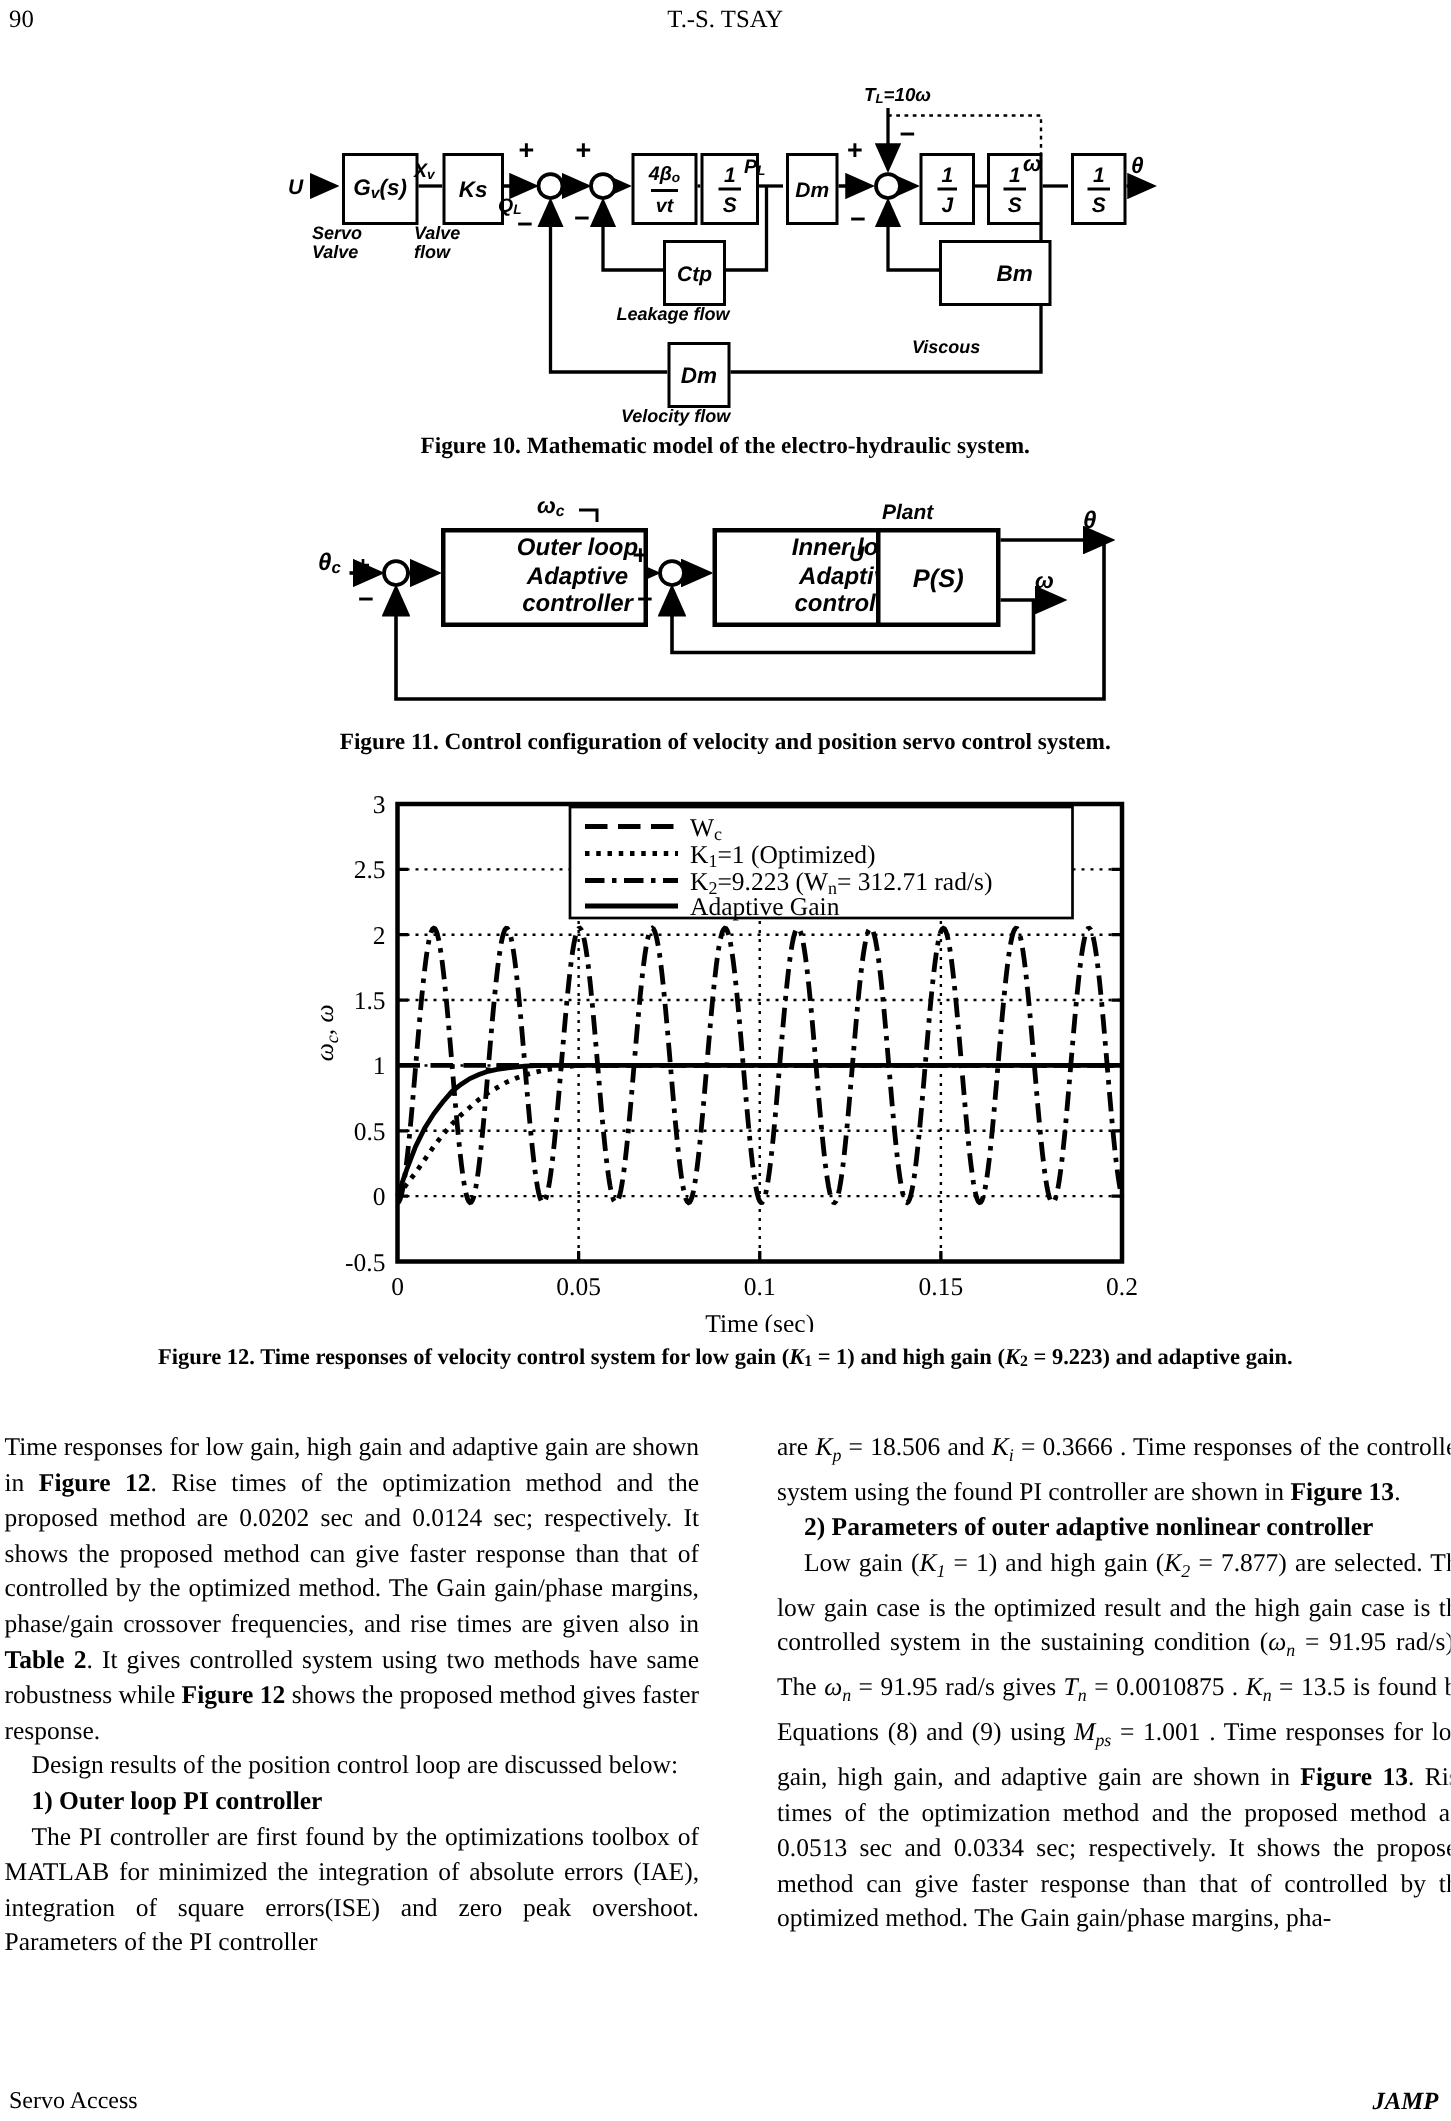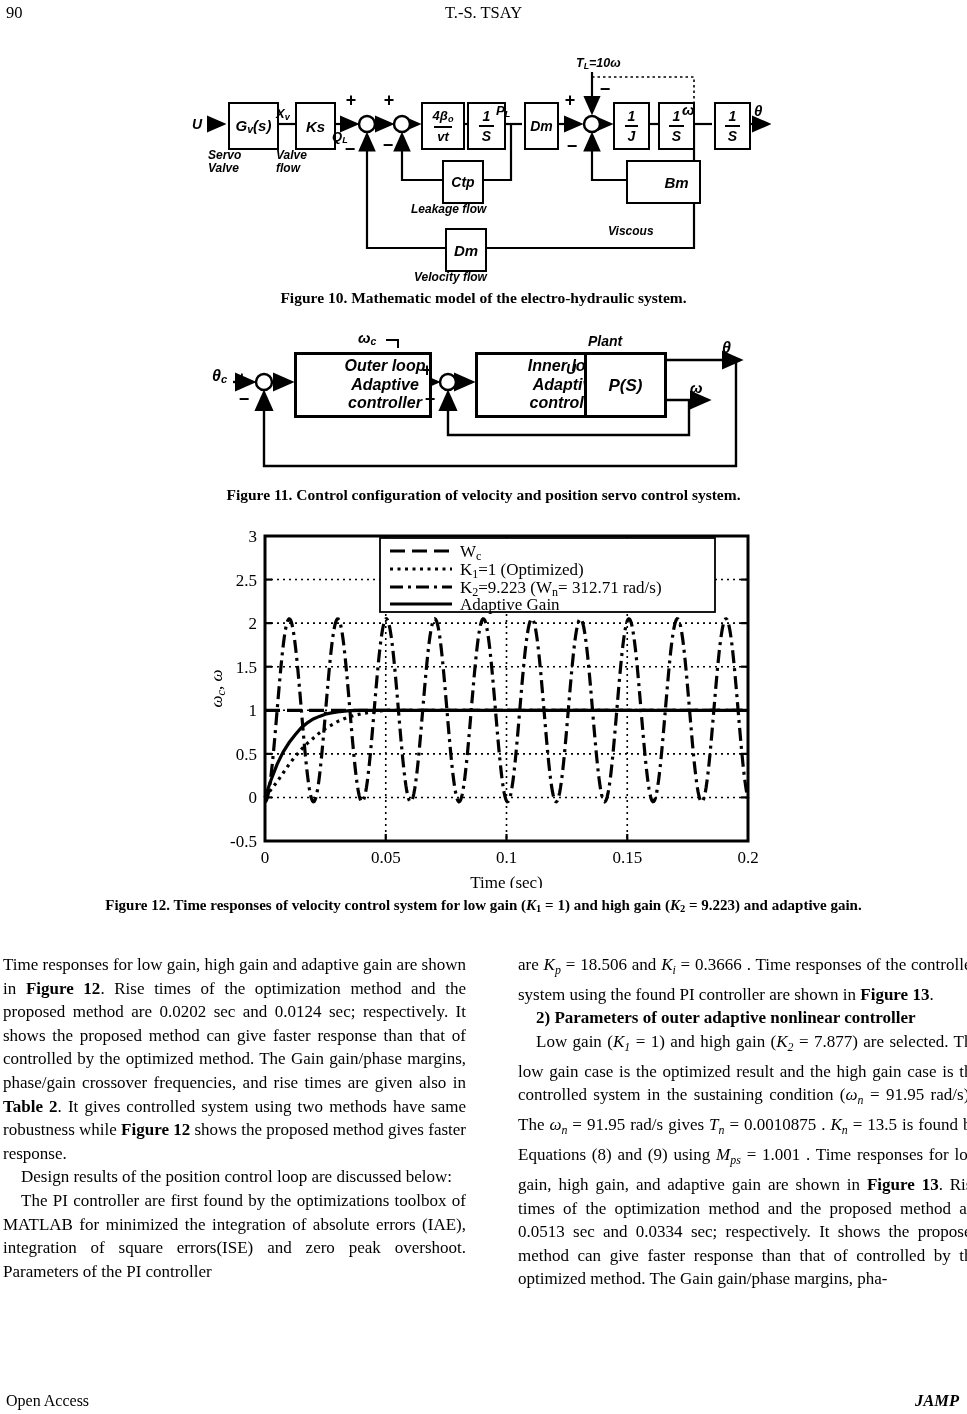--- a/index.html
+++ b/index.html
@@ -256,22 +256,23 @@
       <text x="422.24999999999994" y="335" font-size="17" text-anchor="middle" fill="#000">0.15</text>
       <text x="543" y="335" font-size="17" text-anchor="middle" fill="#000">0.2</text>
       <text x="17" y="160.5" font-size="17" font-style="italic" text-anchor="middle" transform="rotate(-90 17 160.5)" fill="#000"><tspan>ω</tspan><tspan font-size="12" dy="3">c</tspan><tspan dy="-3">, ω</tspan></text>
       <text x="301.5" y="360" font-size="17" text-anchor="middle" fill="#000">Time (sec)</text>
     </svg></div>
 <div class="cap12" style="top:897px;"><span>Figure 12. Time responses of velocity control system for low gain (</span><span style="font-style: italic;">K</span><span class="sub">1</span><span> = 1) and high gain (</span><span style="font-style: italic;">K</span><span class="sub">2</span><span> = 9.223) and adaptive gain.</span></div>
 
 <div class="col" style="left:3px;width:463px;">
     <p><span>Time responses for low gain, high gain and adaptive gain are shown in </span><span style="font-weight: bold;">Figure 12</span><span>. Rise times of the optimization method and the proposed method are 0.0202 sec and 0.0124 sec; respectively. It shows the proposed method can give faster response than that of controlled by the optimized method. The Gain gain/phase margins, phase/gain crossover frequencies, and rise times are given also in </span><span style="font-weight: bold;">Table 2</span><span>. It gives controlled system using two methods have same robustness while </span><span style="font-weight: bold;">Figure 12</span><span> shows the proposed method gives faster response.</span></p>
     <p class="ind"><span>Design results of the position control loop are discussed below:</span></p>
+    <p class="ind"><span style="font-weight: bold;">1) Outer loop PI controller</span></p>
     <p class="ind"><span>The PI controller are first found by the optimizations toolbox of MATLAB for minimized the integration of absolute errors (IAE), integration of square errors(ISE) and zero peak overshoot. Parameters of the PI controller</span></p>
   </div>
 <div class="col" style="left:518px;width:462px;">
     <p><span>are </span><span style="font-style: italic;">K</span><span class="sub" style="font-style: italic;">p</span><span> = 18.506 and </span><span style="font-style: italic;">K</span><span class="sub" style="font-style: italic;">i</span><span> = 0.3666 . Time responses of the controlled system using the found PI controller are shown in </span><span style="font-weight: bold;">Figure 13</span><span>.</span></p>
     <p class="ind"><span style="font-weight: bold;">2) Parameters of outer adaptive nonlinear controller</span></p>
     <p class="ind"><span>Low gain (</span><span style="font-style: italic;">K</span><span class="sub" style="font-style: italic;">1</span><span> = 1) and high gain (</span><span style="font-style: italic;">K</span><span class="sub" style="font-style: italic;">2</span><span> = 7.877) are selected. The low gain case is the optimized result and the high gain case is the controlled system in the sustaining condition (</span><span style="font-style: italic;">ω</span><span class="sub" style="font-style: italic;">n</span><span> = 91.95 rad/s) . The </span><span style="font-style: italic;">ω</span><span class="sub" style="font-style: italic;">n</span><span> = 91.95 rad/s gives </span><span style="font-style: italic;">T</span><span class="sub" style="font-style: italic;">n</span><span> = 0.0010875 . </span><span style="font-style: italic;">K</span><span class="sub" style="font-style: italic;">n</span><span> = 13.5 is found by Equations (8) and (9) using </span><span style="font-style: italic;">M</span><span class="sub" style="font-style: italic;">ps</span><span> = 1.001 . Time responses for low gain, high gain, and adaptive gain are shown in </span><span style="font-weight: bold;">Figure 13</span><span>. Rise times of the optimization method and the proposed method are 0.0513 sec and 0.0334 sec; respectively. It shows the proposed method can give faster response than that of controlled by the optimized method. The Gain gain/phase margins, pha-</span></p>
   </div>
 
-<div class="footer-l">Open Access</div>
+<div class="footer-l">Servo Access</div>
 <div class="footer-r">JAMP</div>
 
 </body></html>

